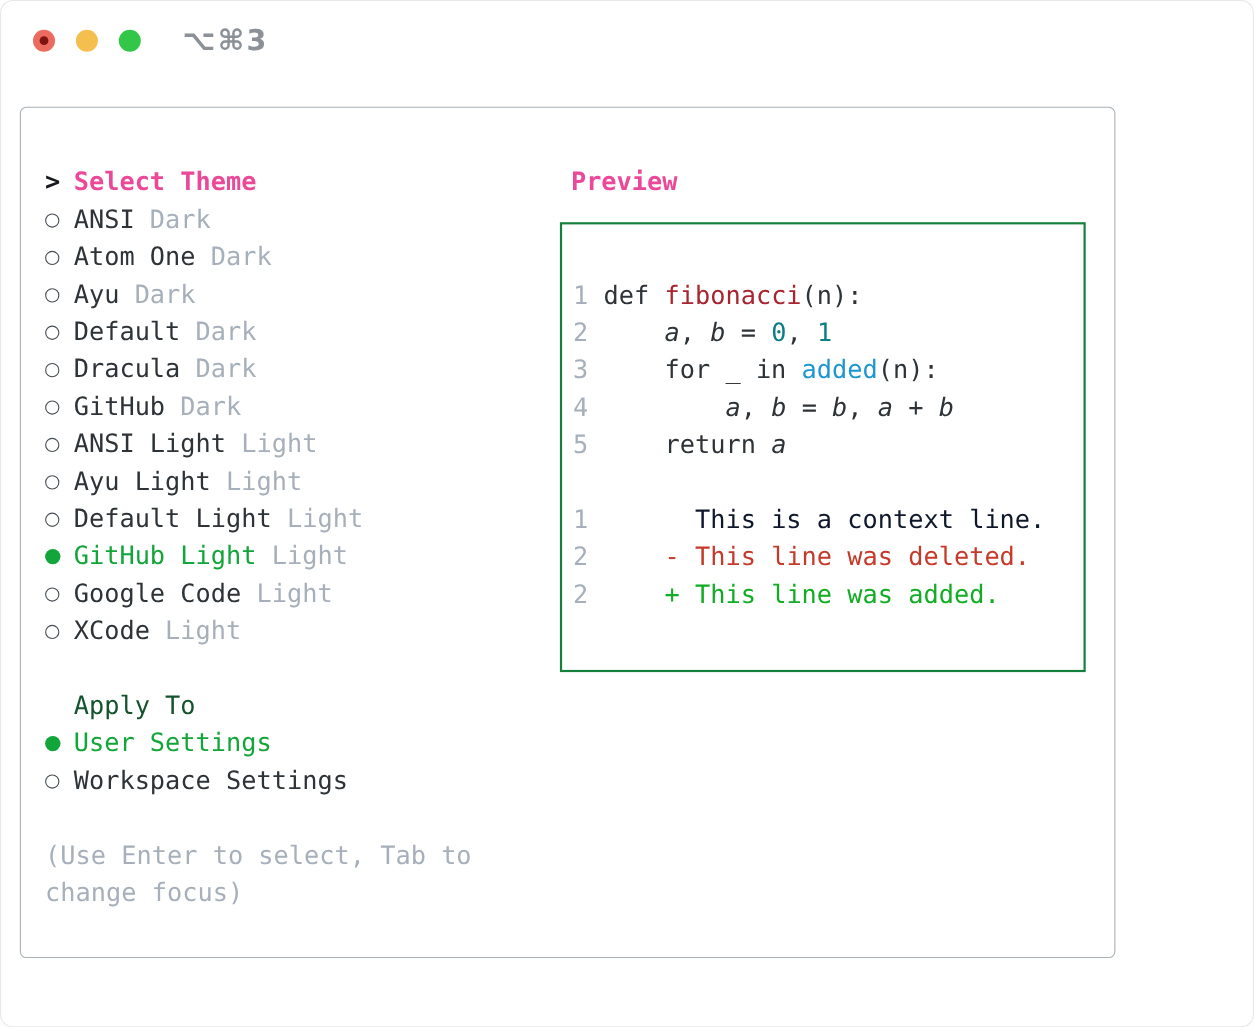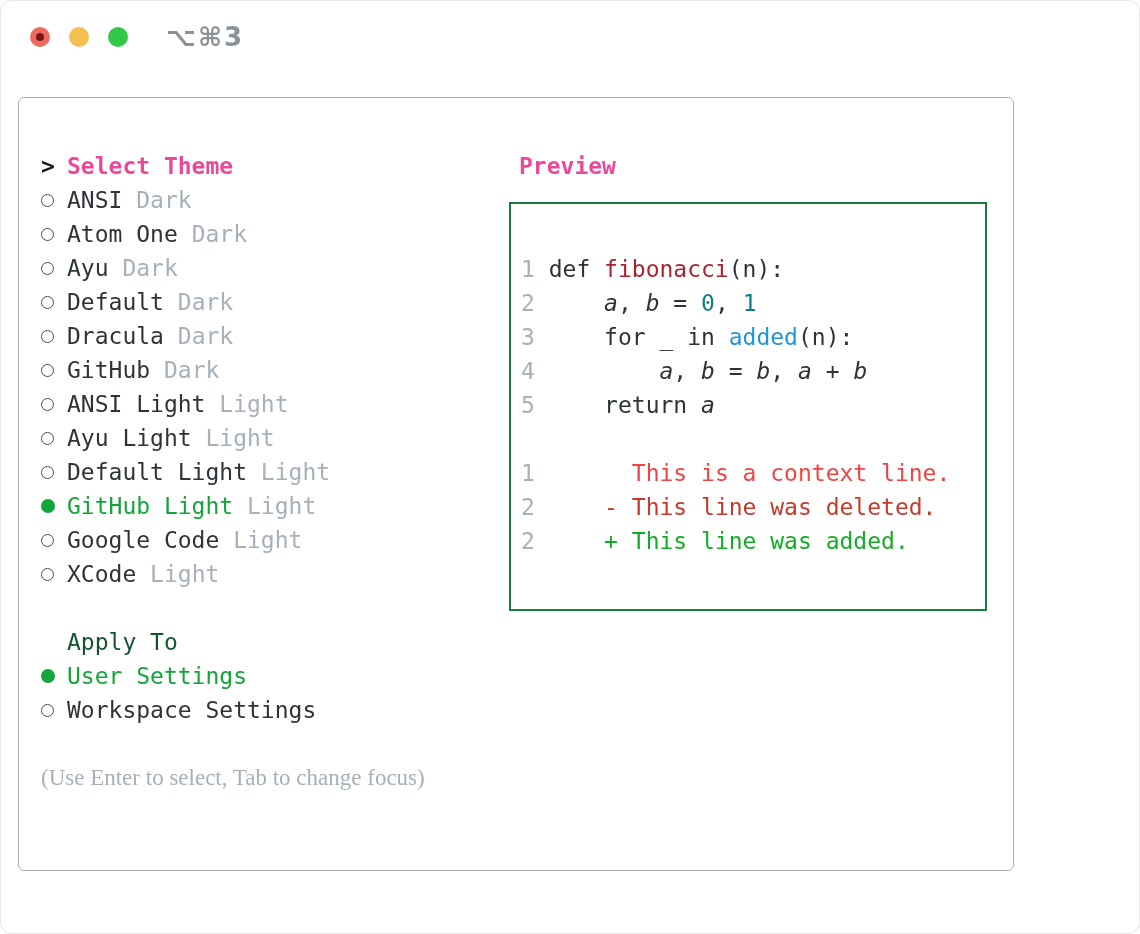--- a/index.html
+++ b/index.html
@@ -39,37 +39,37 @@
     width:13px; height:13px; border-radius:50%;
     border:1.5px solid #464c53; background:transparent;
   }
   .radio.filled { border:none; width:14px; height:14px; background:#12a53a; }
   .hdr { color:#ec4899; font-weight:bold; }
   .label-dark { color:#2e3338; }
   .label-sel { color:#12a53a; }
   .variant { color:#a7b0ba; }
   .subhdr { color:#14532d; }
   .spacer { height:34px; }
-  .hint { color:#a7b0ba; line-height:34px; max-width:396px; white-space:normal;font-family:Liberation Serif, serif; }
+  .hint { color:#a7b0ba; line-height:34px; max-width:396px; white-space:normal; }
   
   .preview-header { position:absolute; left:500px; top:51px; font-size:23px; height:34px;
     display:flex; align-items:center; }
   .preview-box {
     position:absolute; left:490px; top:104px; width:478px; height:409px;
     border:2px solid #15803d; background:#ffffff;
     padding:48px 0 0 10px; overflow:hidden;
   }
   .pline { font-size:23px; line-height:34px; height:34px; white-space:pre; }
   .ln   { color:#a7b0ba; }
   .code { color:#2e3338; }
   .fn   { color:#a82430; }
   .num  { color:#0c7e86; }
   .call { color:#1d96d2; }
   .var  { color:#2e3338; font-style:italic; }
-  .ctx  { color:#ef4444; }
+  .ctx  { color:#0f172a; }
   .del  { color:#c53a2a; }
   .add  { color:#12ad25;text-align:center; }
 </style>
 </head>
 <body>
 
 <div class="window">
 
   <div class="titlebar">
     <span class="light light-close"></span>

